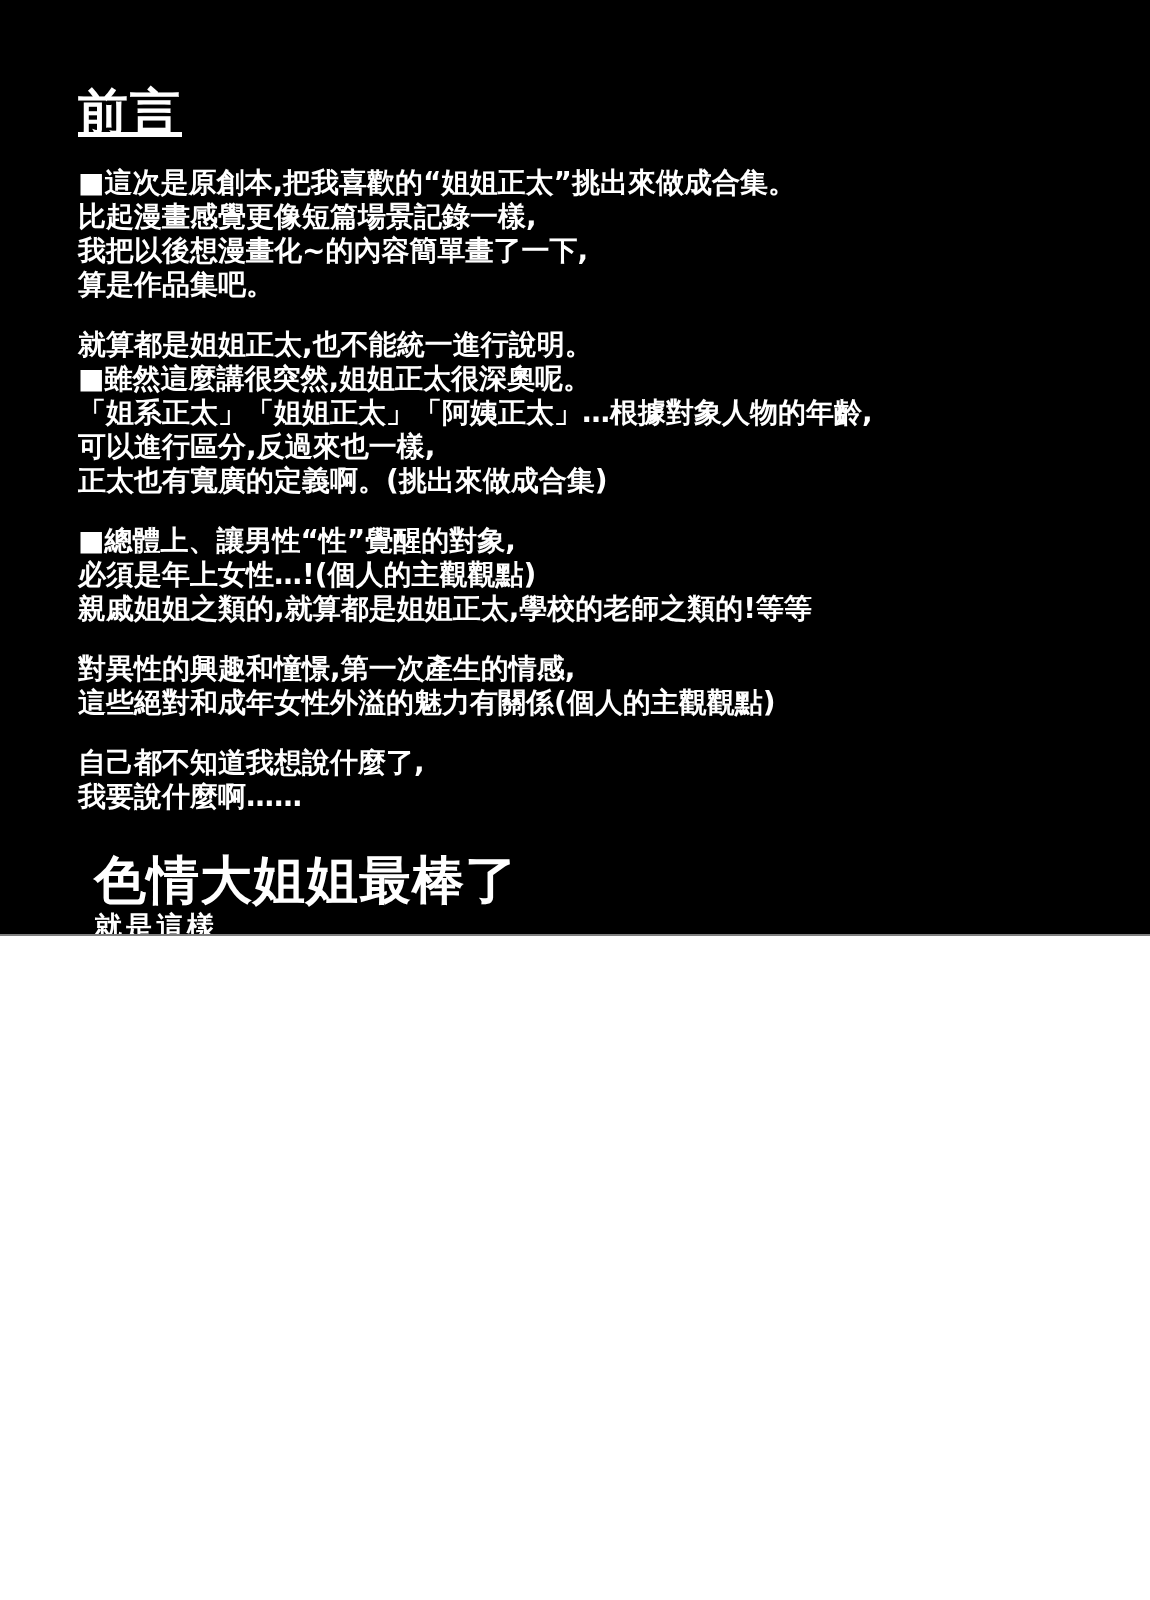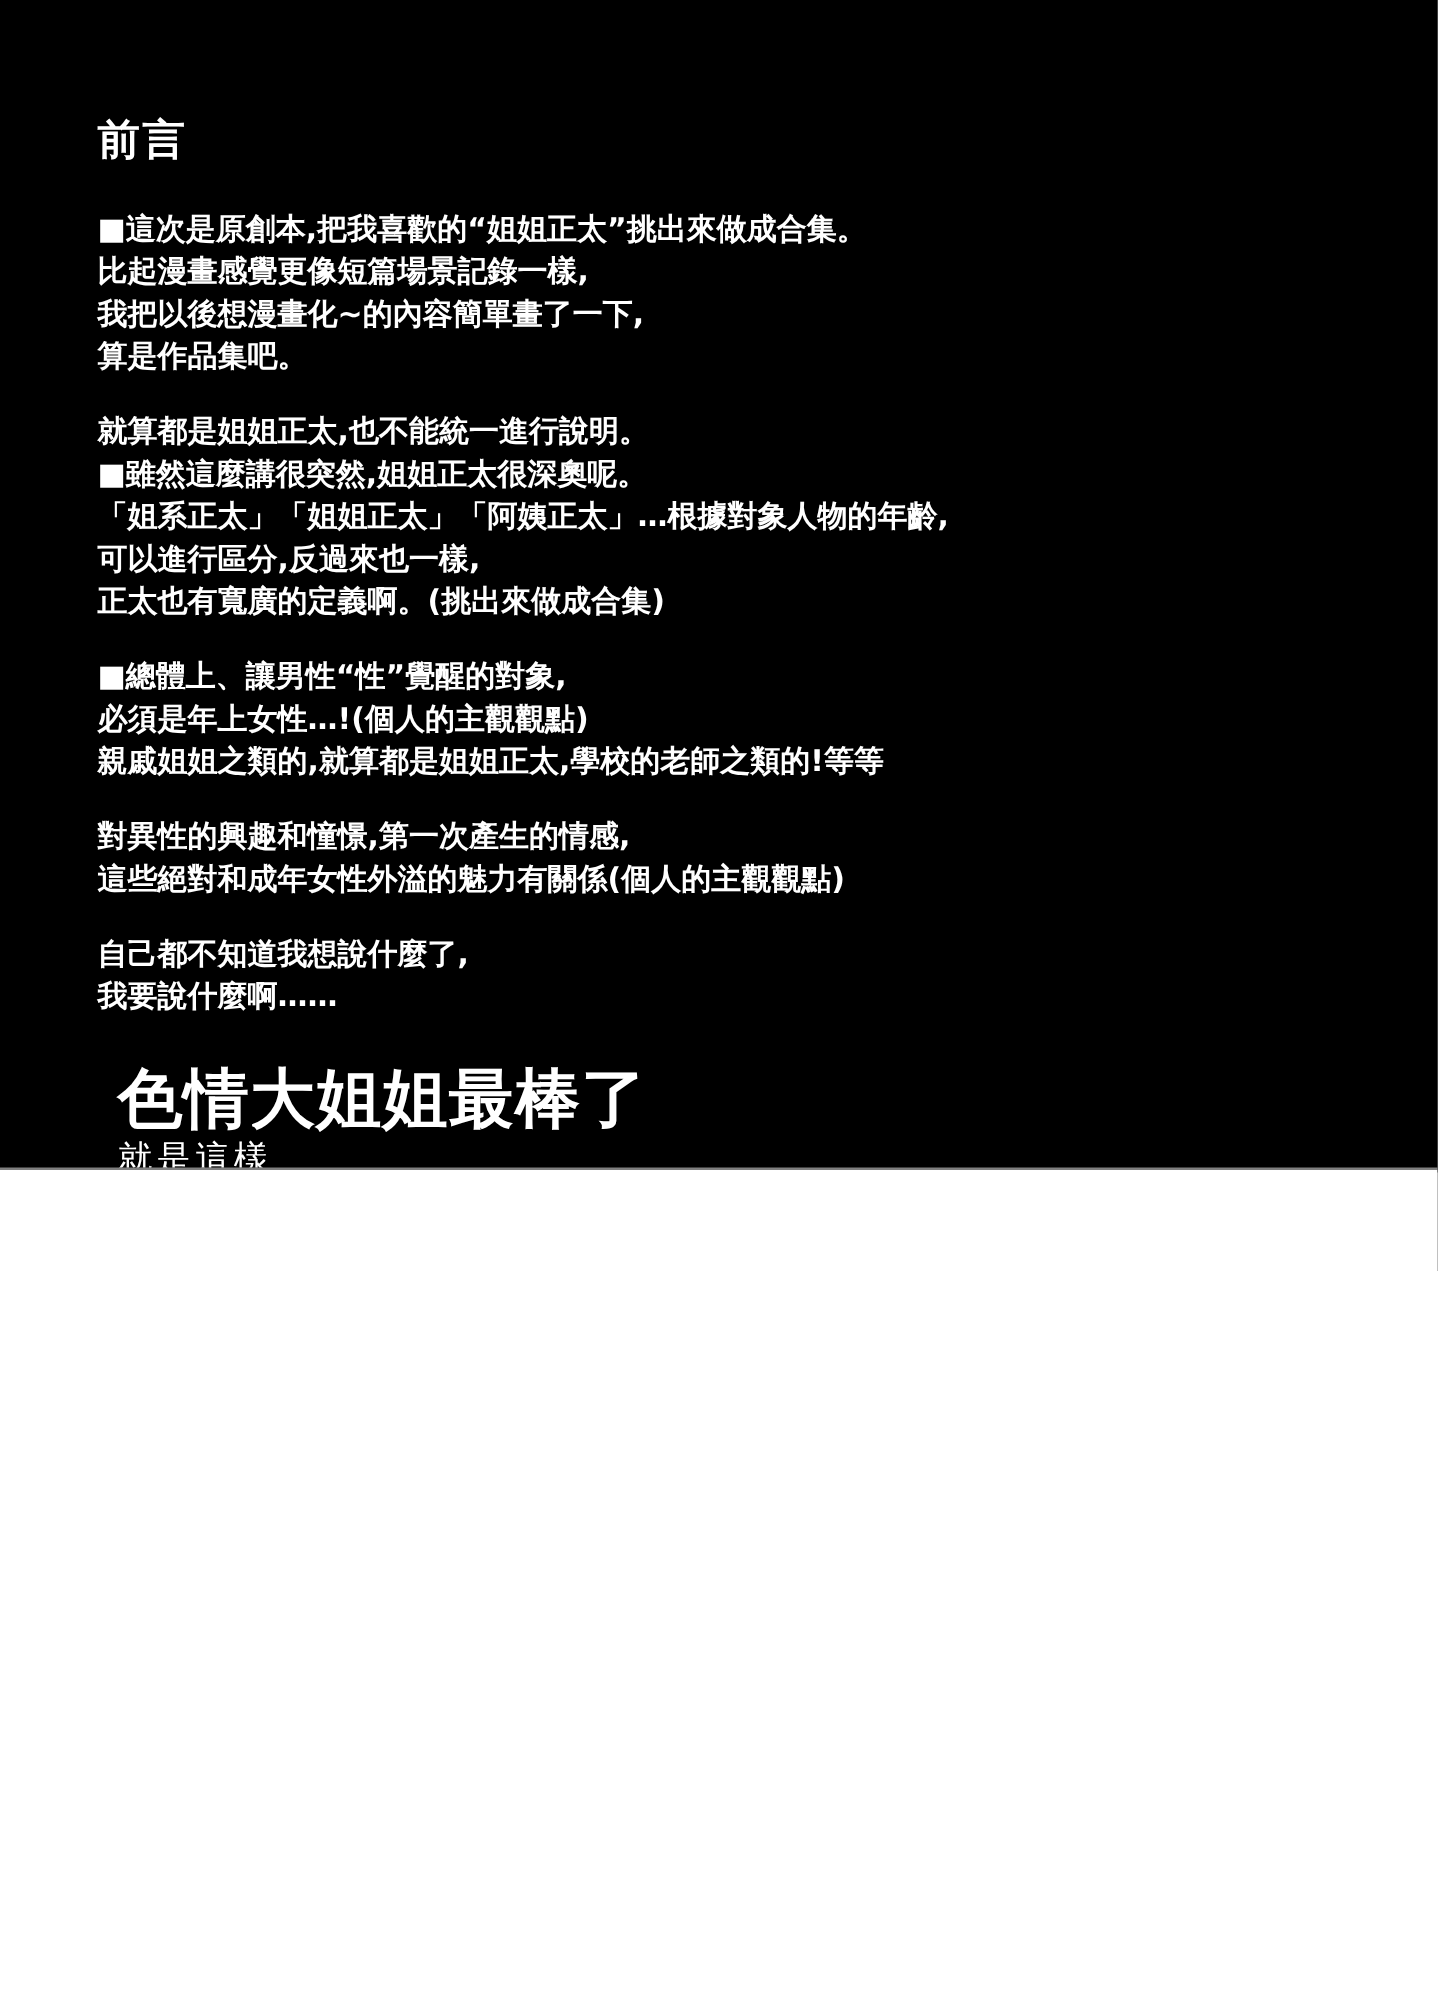--- a/index.html
+++ b/index.html
@@ -16,52 +16,53 @@
     left: 0; top: 0;
     width: 1150px;
     height: 936px;
     background: #000000;
     border-bottom: 2px solid #7f7f7f;
     color: #ffffff;
     padding: 85px 40px 0 78px;
     overflow: hidden;
   }
   .page-title {
-    font-size: 34px;
+    font-size: 50px;
     font-weight: bold;
     line-height: 55px;
     letter-spacing: 2px;
+    text-decoration: underline;
   }
   .para {
     margin-top: 26px;
   }
   .para:first-of-type {
     margin-top: 30px;
   }
   .line {
-    font-size: 24px;
+    font-size: 28px;
     font-weight: bold;
     line-height: 34px;
     white-space: nowrap;
   }
   .footer-line {
     margin-top: 38px;
     display: flex;
     align-items: baseline;
     flex-direction: column;
   }
   .footer-big {
     font-size: 52px;
     font-weight: bold;
     line-height: 56px;
     letter-spacing: 1px;
   }
   .footer-small {
     font-size: 28px;
-    font-weight: normal;
+    font-weight: bold;
     margin-left: 16px;
     letter-spacing: 3px;
   }
   .white-area {
     position: absolute;
     left: 0; top: 938px;
     width: 1150px;
     height: 662px;
     background: #ffffff;
   }

